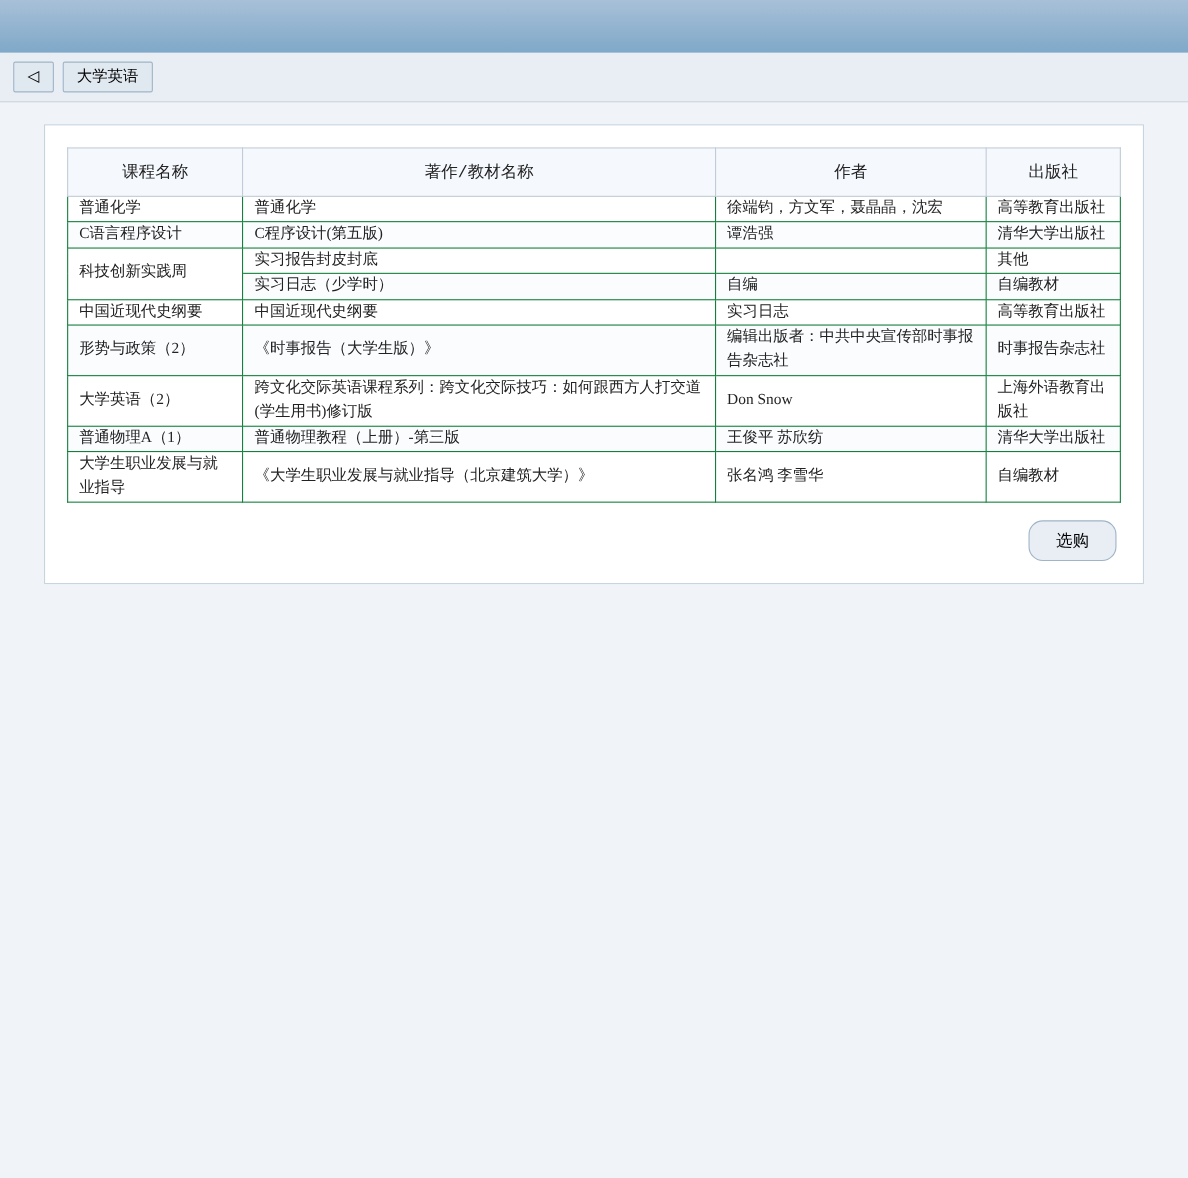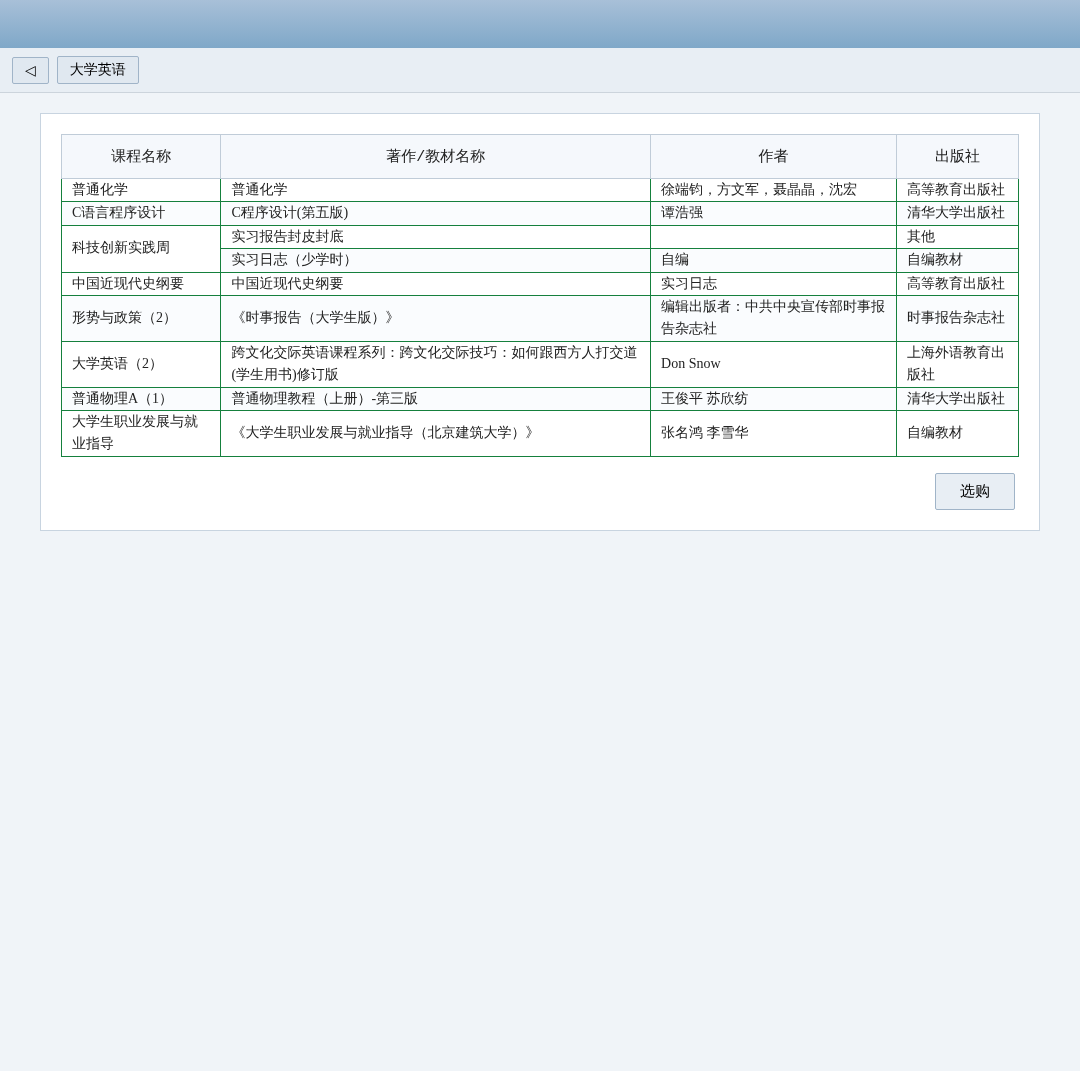--- a/index.html
+++ b/index.html
@@ -87,21 +87,21 @@
       padding-right: 4px;
     }
 
     .buy-btn {
       background-color: #e8eef4;
       border: 1px solid #a0b4c8;
       padding: 8px 24px;
       font-size: 15px;
       font-family: "SimSun", "宋体", serif;
       cursor: pointer;
-      border-radius: 2px;
+      border-radius: 13px;
     }
   </style>
 </head>
 <body>
 
 <div class="top-bar"></div>
 
 <div class="toolbar">
   <button class="toolbar-btn">◁</button>
   <button class="toolbar-btn">大学英语</button>

